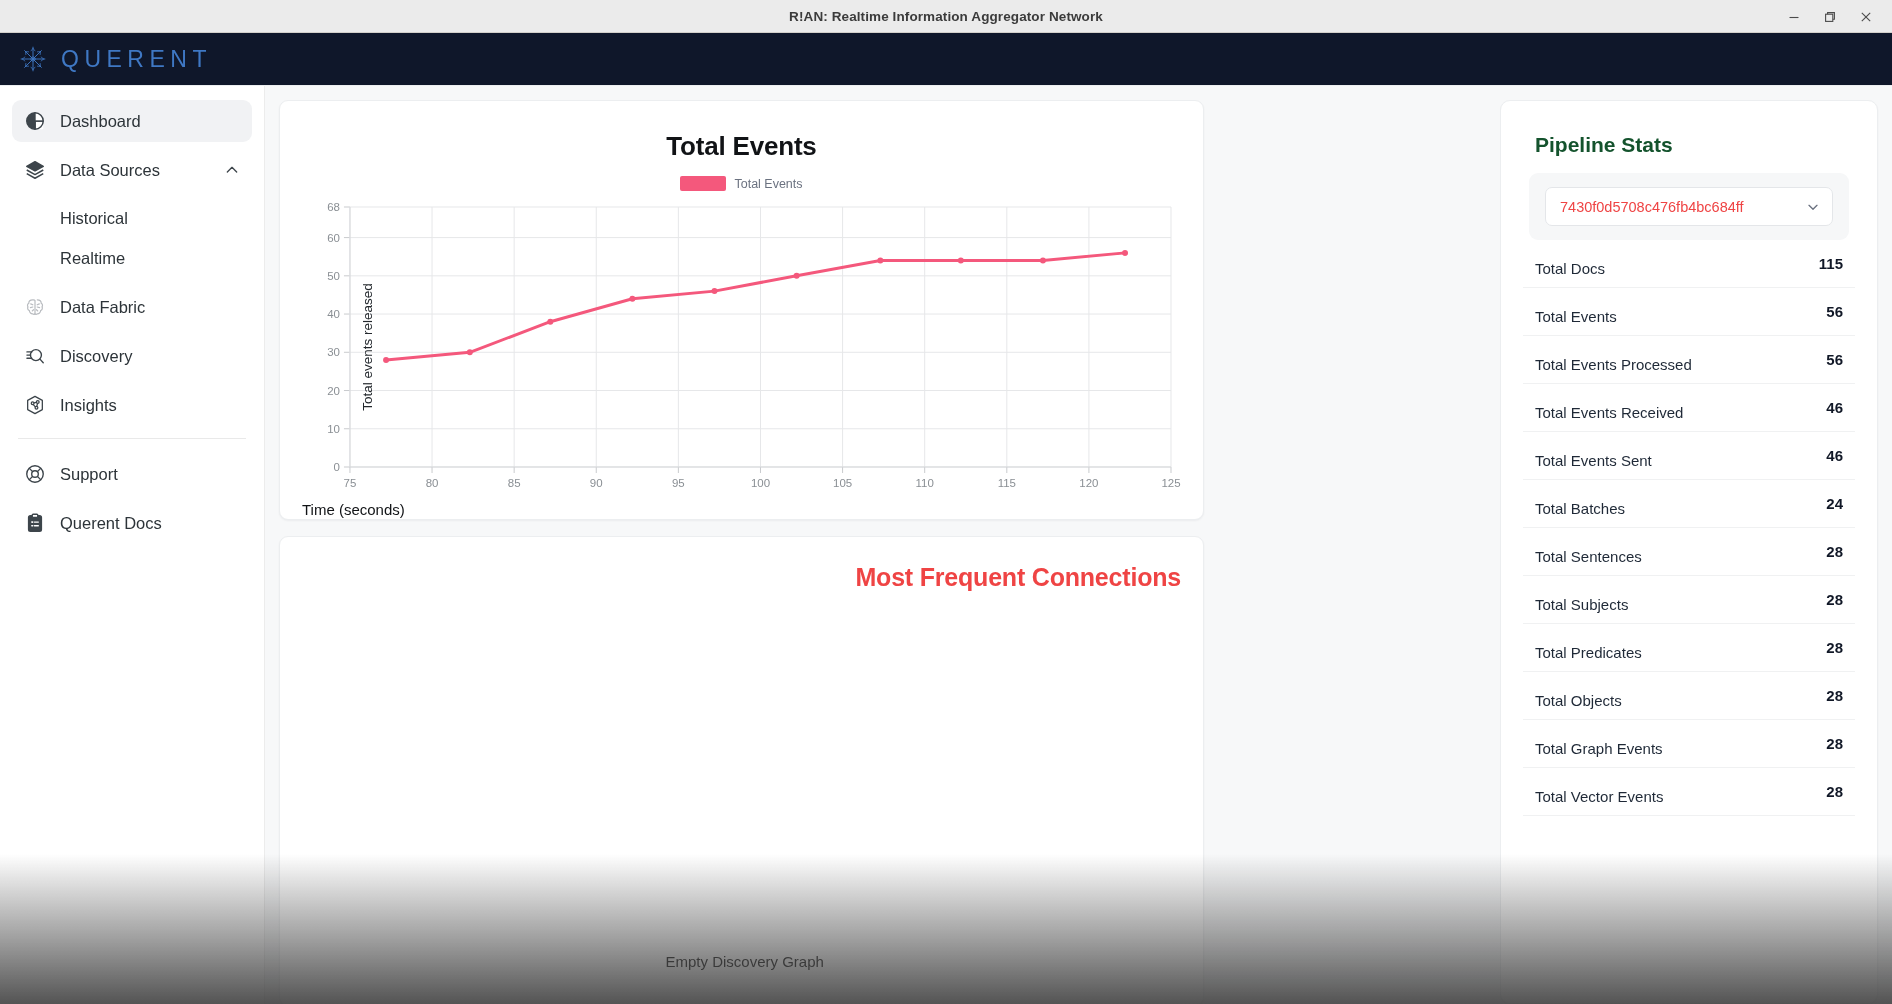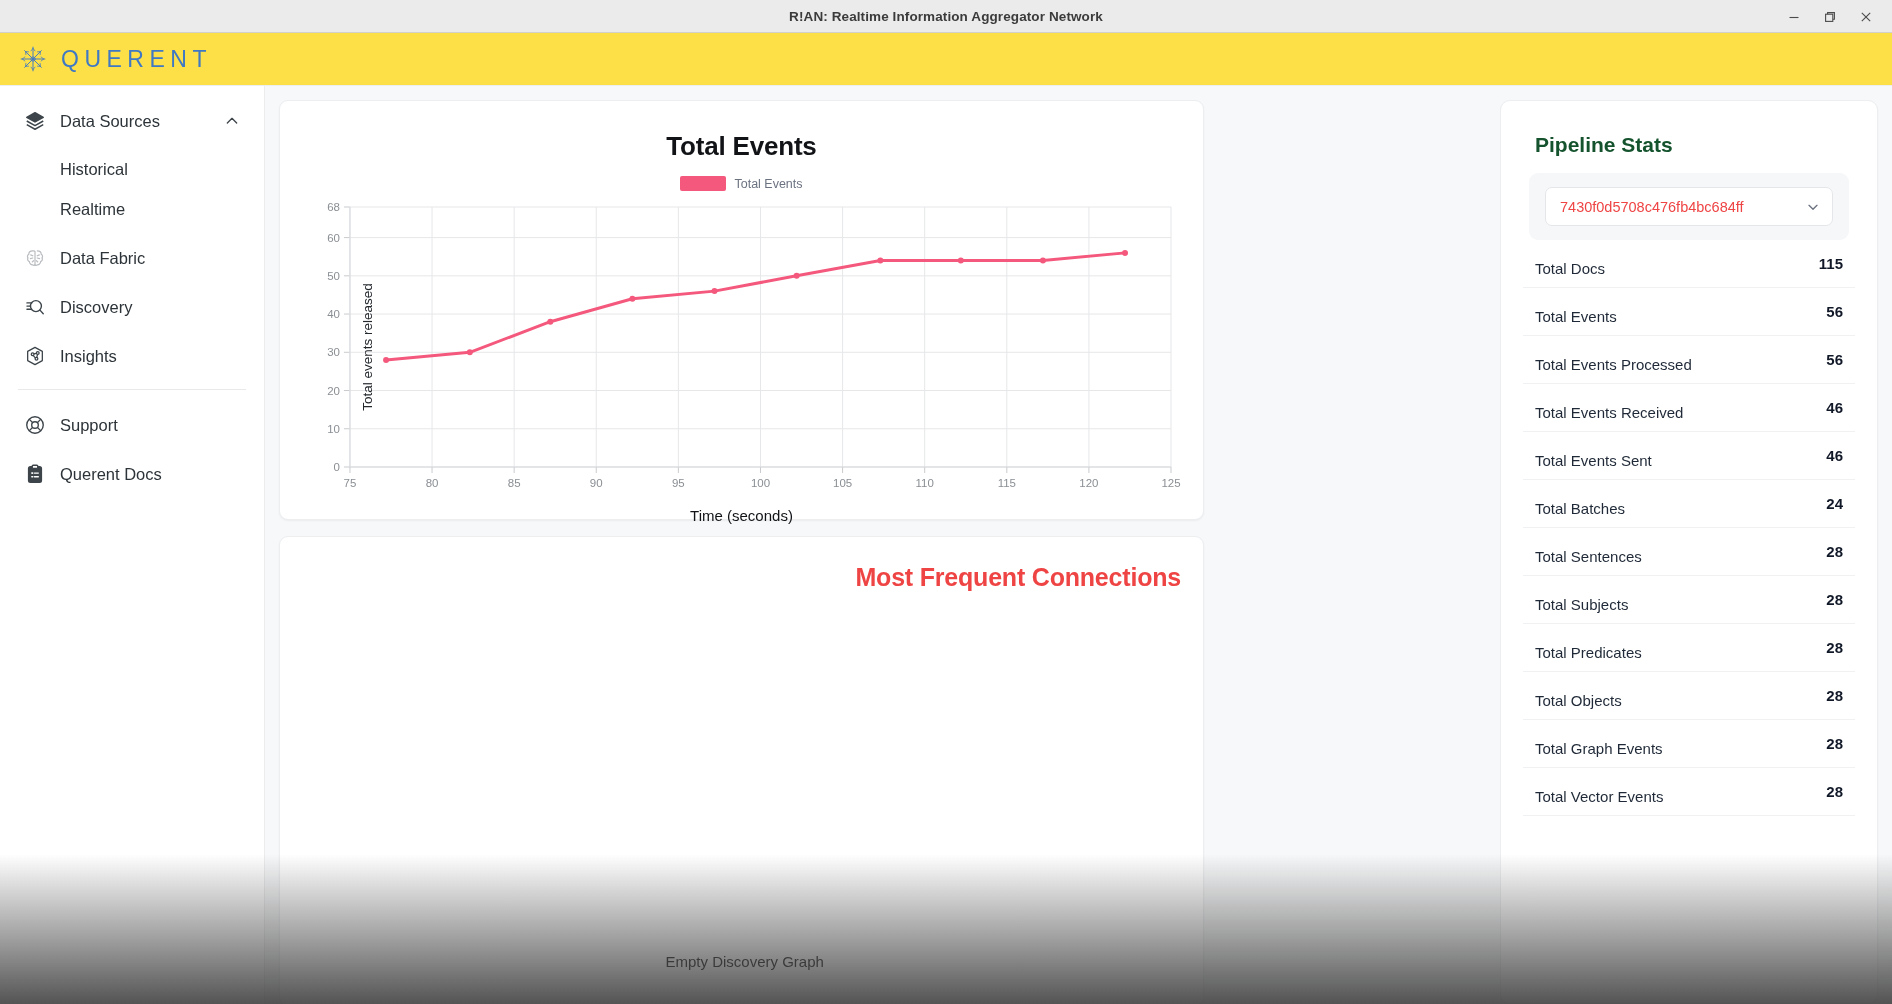--- a/index.html
+++ b/index.html
@@ -29,21 +29,21 @@
   .win-btn {
     width: 36px; height: 33px;
     display: flex; align-items: center; justify-content: center;
     color: #4b4b4b; font-size: 13px; line-height: 1;
   }
   .win-btn svg { display: block; }
 
   
   .app-header {
     height: 53px;
-    background: #fde047;
+    background: #0f172a;
     border-bottom: 1px solid #eceef0;
     display: flex; align-items: center;
     padding-left: 18px;
     position: relative; z-index: 5;
   }
   .brand { display: flex; align-items: center; gap: 13px; }
   .brand-mark { width: 30px; height: 30px; display: block; }
   .brand-word {
     font-size: 23px; color: #3f78c4; letter-spacing: 5.5px;
     font-weight: 400;
@@ -115,22 +115,22 @@
   .plot-wrap { position: relative; height: 300px; margin-top: 6px; }
   .plot-svg { display: block; width: 100%; height: 300px; }
   .y-axis-title {
     position: absolute; left: 2px; top: 50%;
     transform: translateY(-50%) rotate(-90deg);
     transform-origin: center;
     white-space: nowrap;
     font-size: 13.5px; color: #23282d;
   }
   .x-axis-title {
-    text-align: center; font-size: 15px; color: #111316;
-    margin-top: 10px;
+    font-size: 15px; color: #111316;
+    margin-top: 4px;
   }
 
   .conn-card {
     margin-top: 16px; height: 470px;
     padding: 26px 22px;
     position: relative; overflow: hidden;
   }
   .conn-title {
     text-align: right; font-size: 25px; font-weight: bold;
     color: #ef4444; letter-spacing: -.2px;
@@ -244,20 +244,31 @@
       </g>
     </svg>
     <span class="brand-word">QUERENT</span>
   </div>
 </div>
 
 <div class="shell">
 
   <div class="sidebar">
 
+    <div class="nav-item active">
+      <svg class="nav-icon" viewBox="0 0 24 24">
+        <circle cx="12" cy="12" r="9" fill="#3d454b"></circle>
+        <path d="M12 3 A9 9 0 0 1 21 12 L12 12 Z" fill="#ffffff"></path>
+        <rect x="12.9" y="12.9" width="8.1" height="8.1" fill="#ffffff"></rect>
+        <circle cx="12" cy="12" r="9" fill="none" stroke="#3d454b" stroke-width="1.6"></circle>
+        <line x1="12" y1="3" x2="12" y2="21" stroke="#3d454b" stroke-width="1.5"></line>
+        <line x1="12" y1="12" x2="21" y2="12" stroke="#3d454b" stroke-width="1.5"></line>
+      </svg>
+      <span class="nav-label">Dashboard</span>
+    </div>
 
     <div class="nav-item">
       <svg class="nav-icon" viewBox="0 0 24 24">
         <g fill="none" stroke="#3d454b" stroke-width="1.6" stroke-linejoin="round">
           <path d="M12 3 L21 8 L12 13 L3 8 Z" fill="#3d454b"></path>
           <path d="M3 12 L12 17 L21 12"></path>
           <path d="M3 16 L12 21 L21 16"></path>
         </g>
       </svg>
       <span class="nav-label">Data Sources</span>

